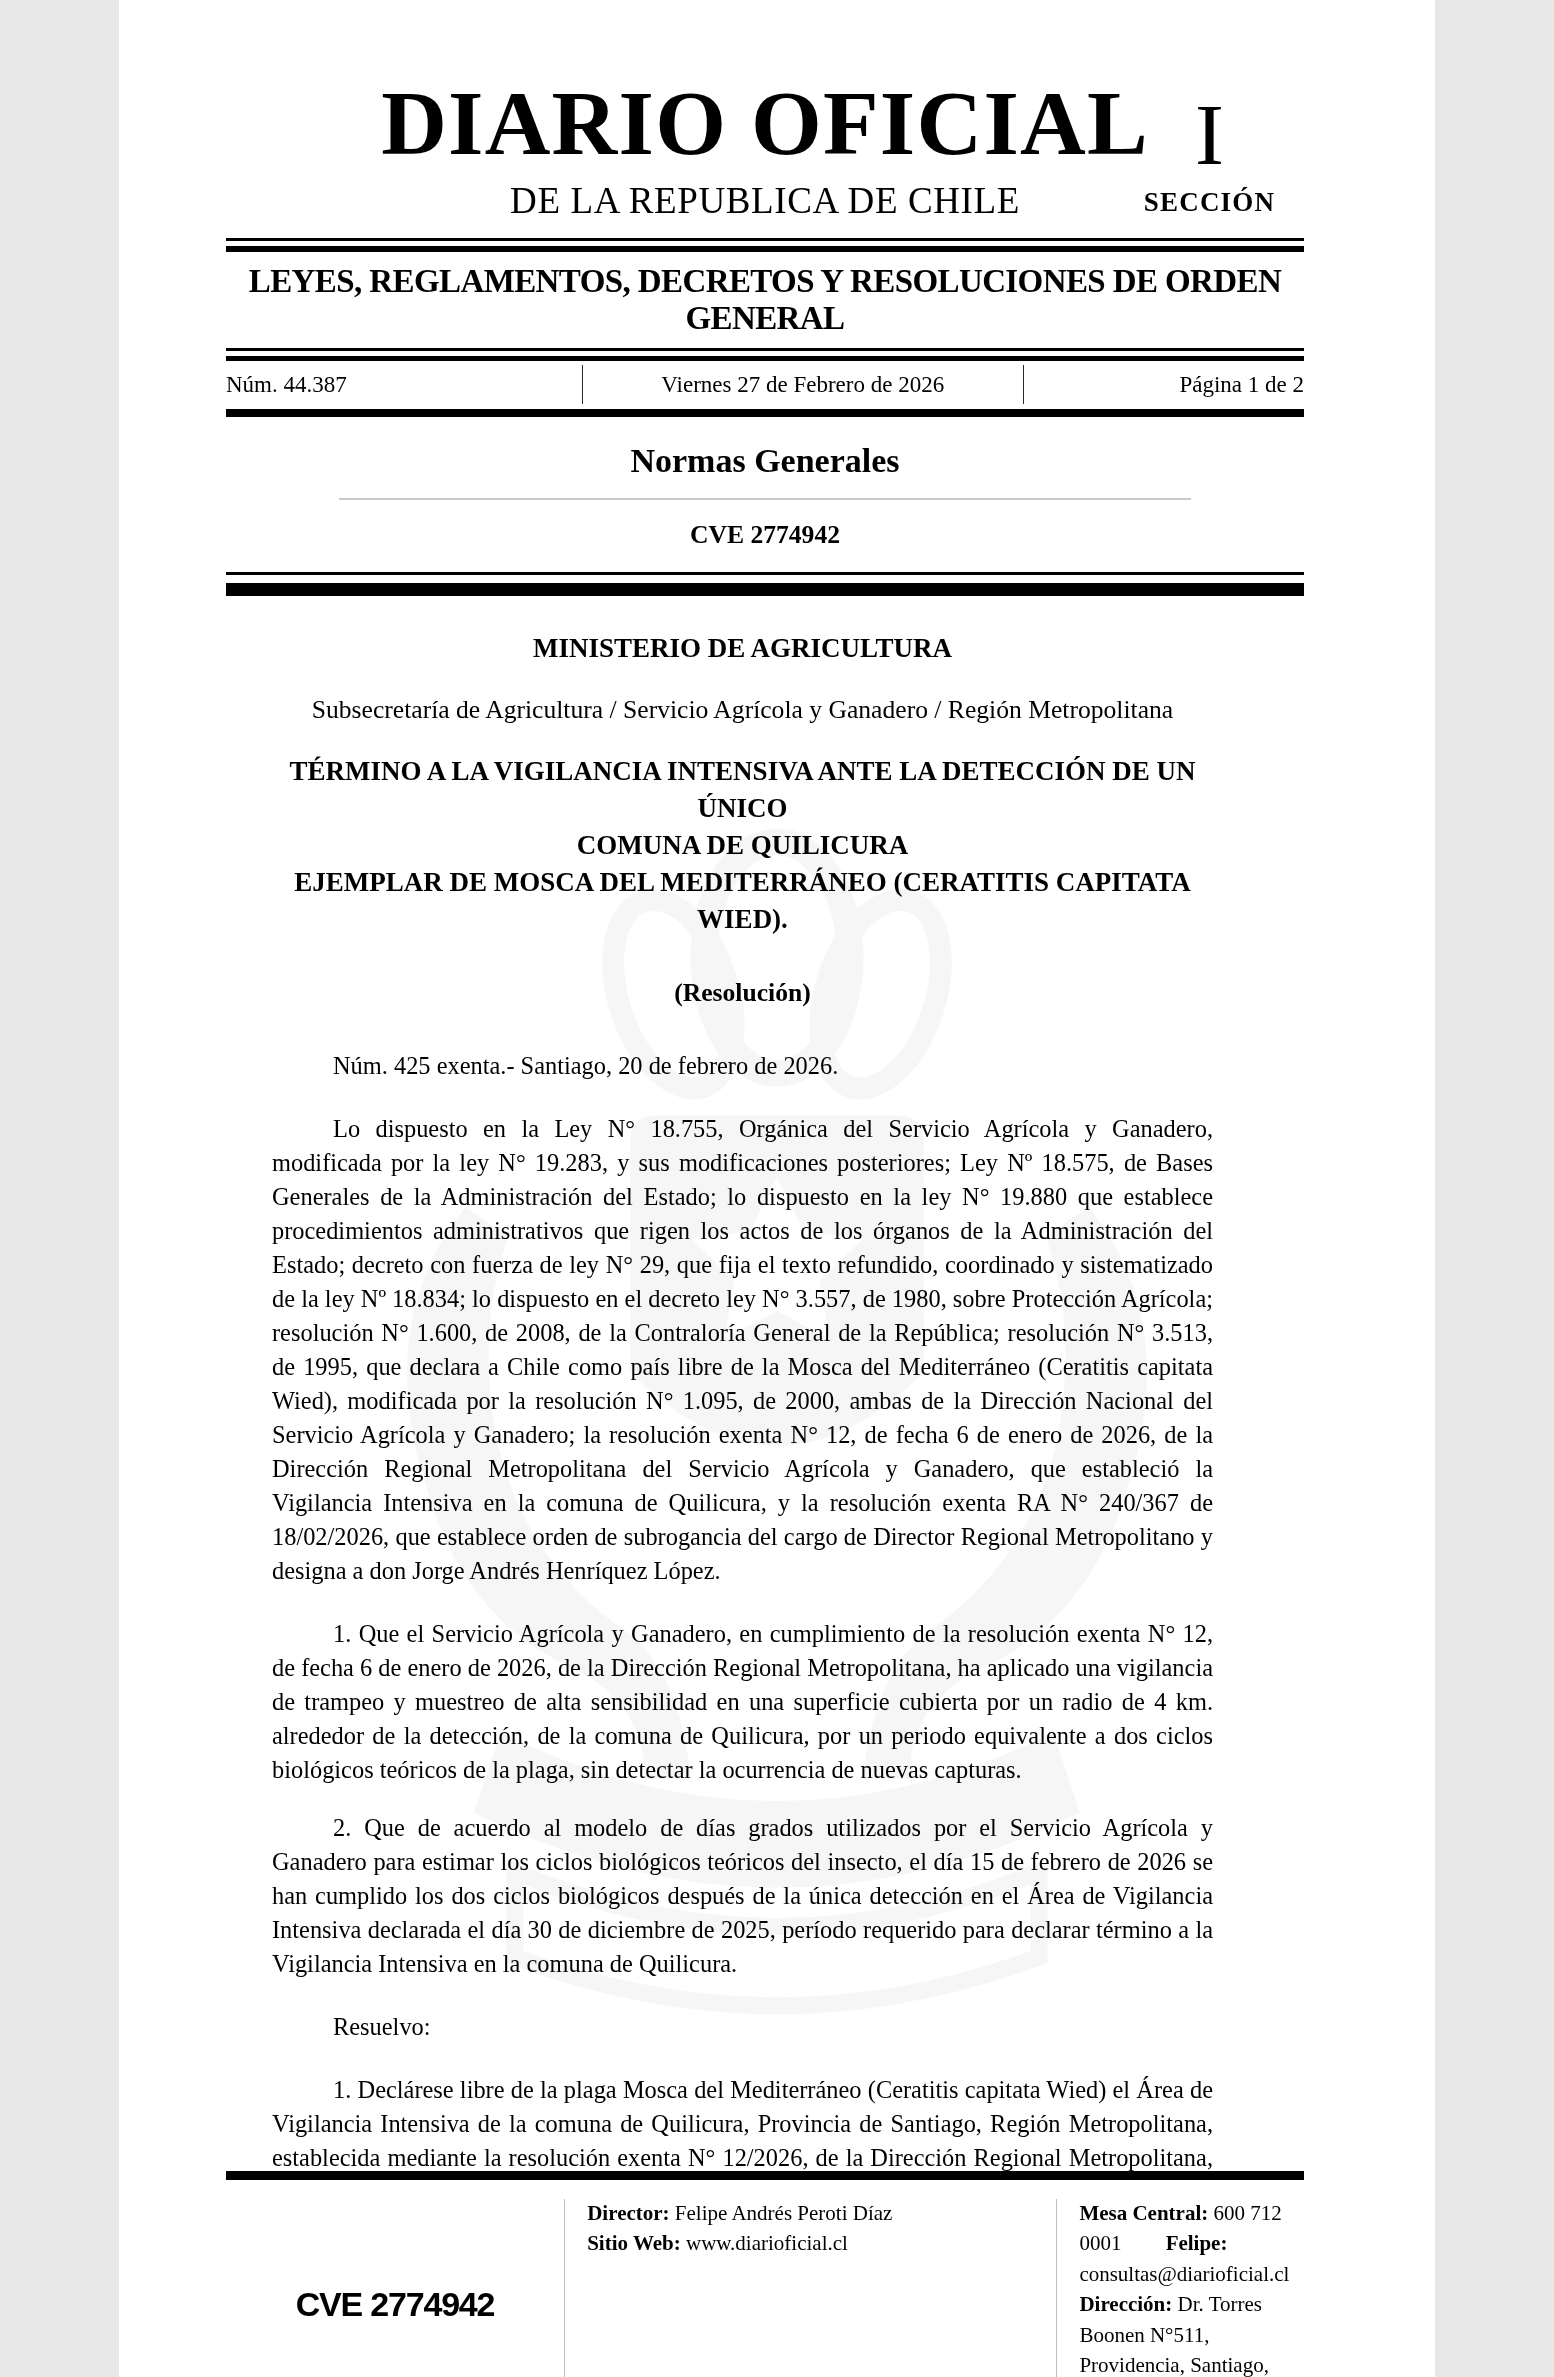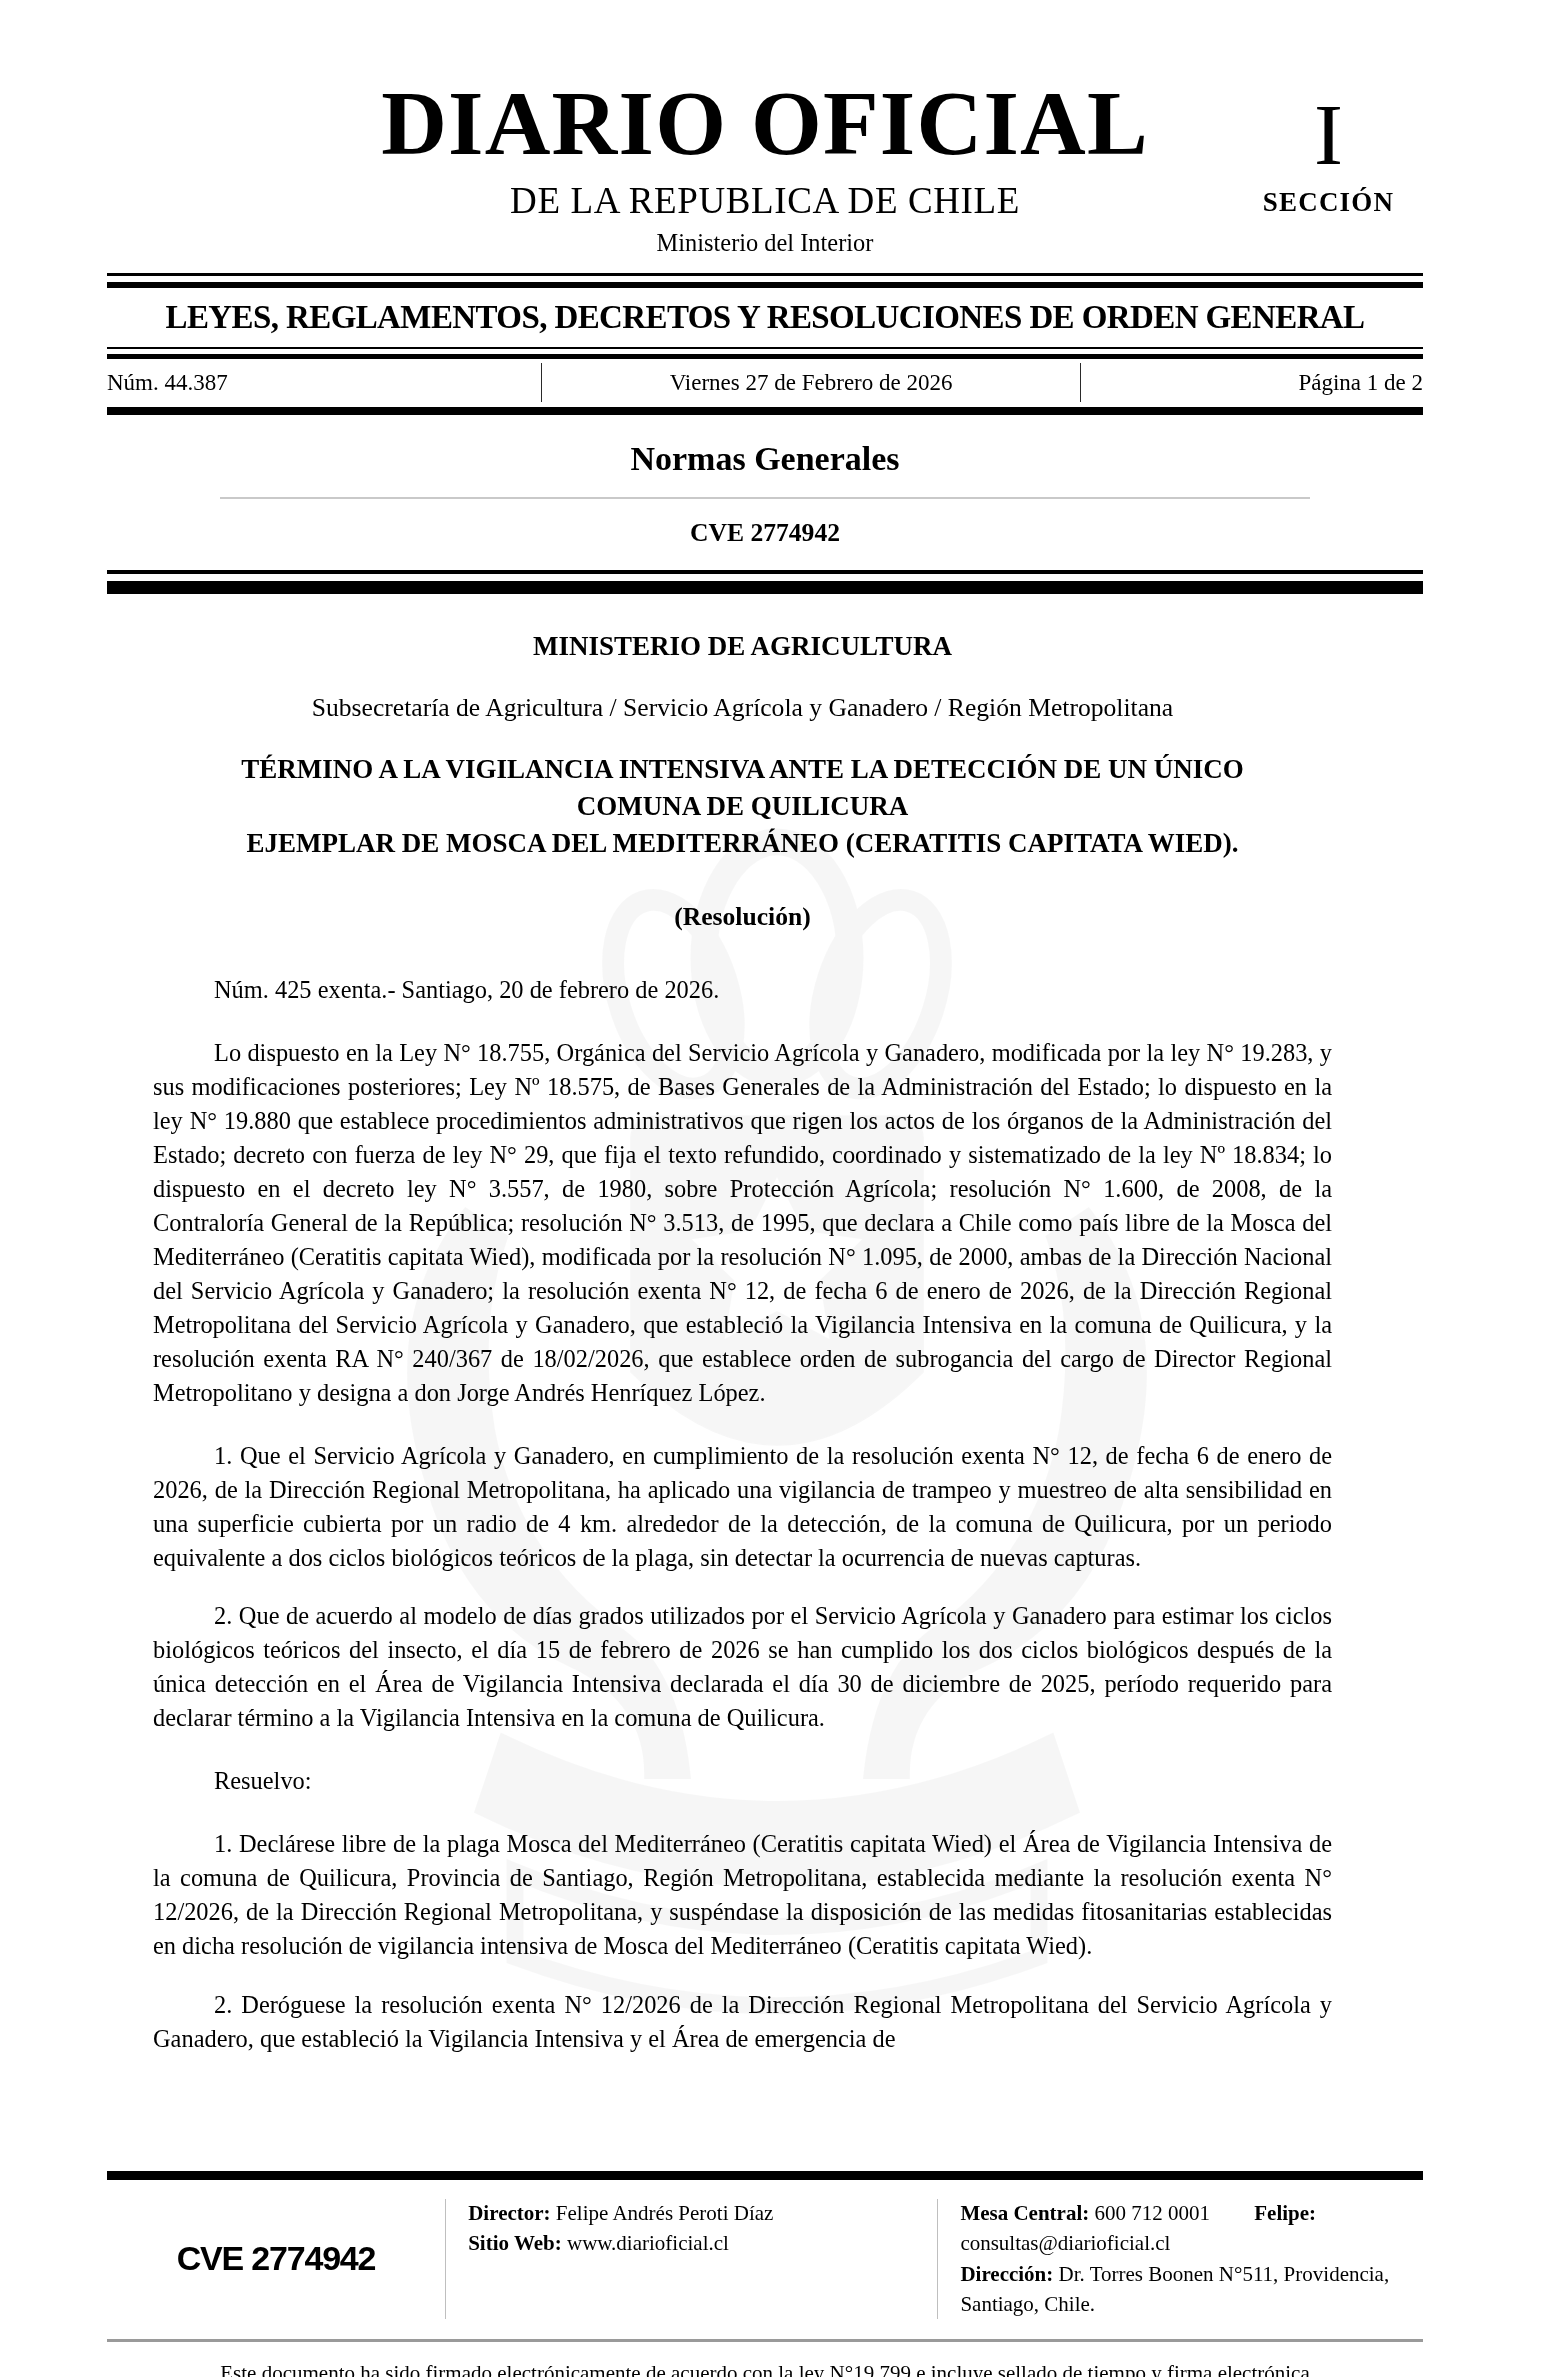--- a/index.html
+++ b/index.html
@@ -1,17 +1,17 @@
 <!DOCTYPE html>
 <html style="font-size:9.8px"><head>
 <meta charset="utf-8">
 <style>
   html,body{margin:0;padding:0;background:#e8e8e8;}
   .page{
-    position:relative;width:1554px;height:2377px;background:#ffffff;
+    position:relative;width:1316px;height:2377px;background:#ffffff;
     font-family:"Liberation Serif","DejaVu Serif",serif;color:#000;
     overflow:hidden;margin:0 auto;
   }
   .wm{position:absolute;left:50%;top:811px;transform:translateX(-50%);opacity:0.05;z-index:0;}
   .content{position:absolute;left:107px;right:131px;top:0;z-index:1;}
 
   
   .masthead{position:relative;text-align:center;padding-top:78px;}
   .mh-title{font-size:91px;font-weight:700;line-height:1;letter-spacing:1.2px;margin:0;}
   .mh-sub{font-size:37px;margin-top:9.8px;letter-spacing:0.6px;}
@@ -88,21 +88,20 @@
       <path d="M150 760 q225 110 450 0 l20 60 q-245 120 -490 0 z" stroke-width="6"></path>
       <path d="M160 870 q215 90 430 0 l0 70 q-215 80 -430 0 z" fill="none" stroke-width="14"></path>
     </g>
   </svg>
 
   <div class="content">
 
     <header class="masthead">
       <div class="mh-title">DIARIO OFICIAL</div>
       <div class="mh-sub">DE LA REPUBLICA DE CHILE</div>
-      <div class="mh-min">Ministerio del Interior</div>
       <div class="section-badge">
         <div class="sb-numeral">I</div>
         <div class="sb-label">SECCIÓN</div>
       </div>
     </header>
 
     <div class="rp1">
       <div class="rule-a"></div>
       <div class="rule-b"></div>
     </div>

